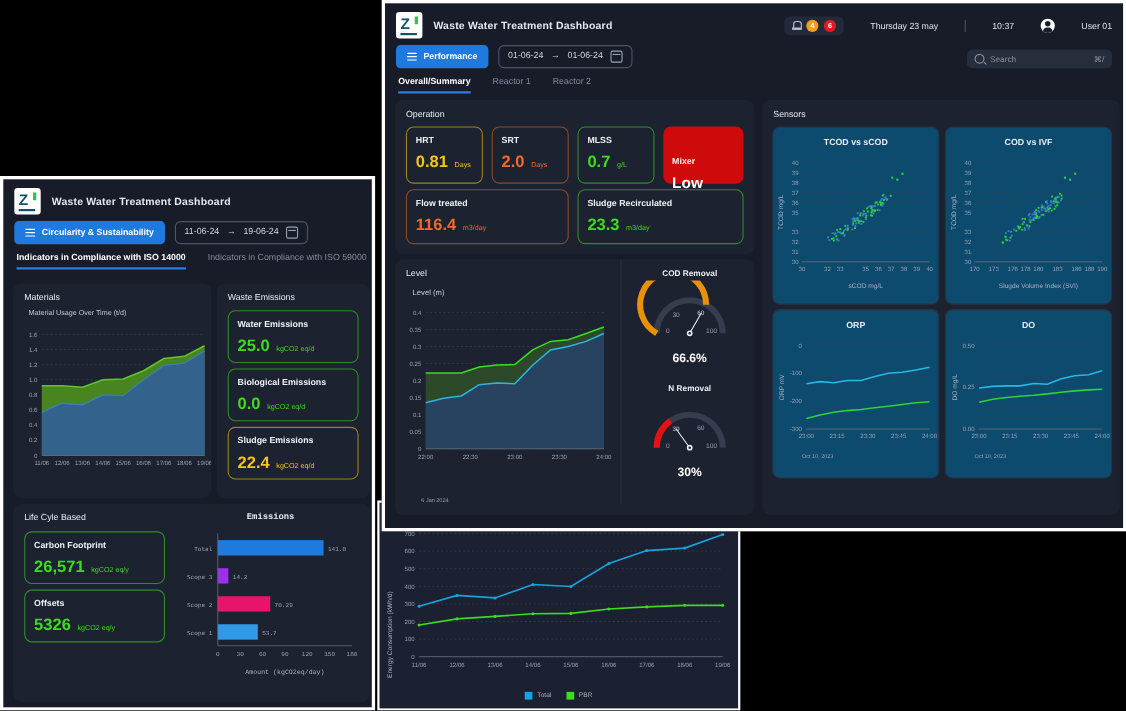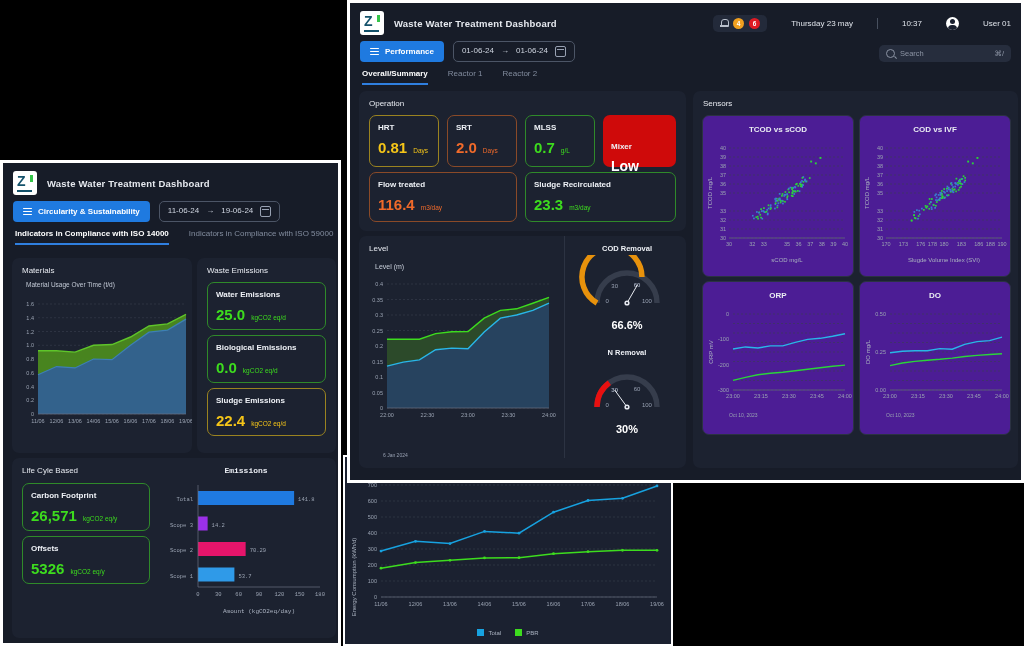--- a/index.html
+++ b/index.html
@@ -55,21 +55,21 @@
   .kbd{margin-left:auto;font-size:7.5px;color:#8b93a3;}
 
   
   .panel{background:#1c2230;border-radius:7px;}
   .panel-title{font-size:8px;font-weight:normal;color:#e7eaf0;padding:8px 10px 4px 10px;}
   .card{border-radius:7px;padding:7px 8px;box-sizing:border-box;}
   .card .lbl{font-size:8px;font-weight:bold;color:#eef1f6;}
   .card .val{font-weight:bold;font-size:15px;margin-top:7px;display:inline-block;vertical-align:baseline;}
   .card .unit{font-size:6.5px;margin-left:6px;}
 
-  .chartbox{background:#4c1d95;border-radius:7px;position:relative;}
+  .chartbox{background:#0c4a6e;border-radius:7px;position:relative;}
   .cap{font-size:8px;font-weight:bold;text-align:center;color:#e9ecf2;}
   .axlbl{font-size:5.5px;fill:#9aa3b2;}
   .axttl{font-size:6px;fill:#aab2c0;}
   .gridline{stroke:#39404f;stroke-width:.6;stroke-dasharray:2 2;}
   .axisline{stroke:#6a7182;stroke-width:.7;}
 
   .gaugewrap{text-align:center;}
   .gval{font-size:11px;font-weight:bold;color:#fff;margin-top:-2px;}
   .gttl{font-size:7.5px;font-weight:bold;color:#eef1f6;margin-bottom:2px;}
   .gnum{font-size:6px;fill:#98a1b2;}

